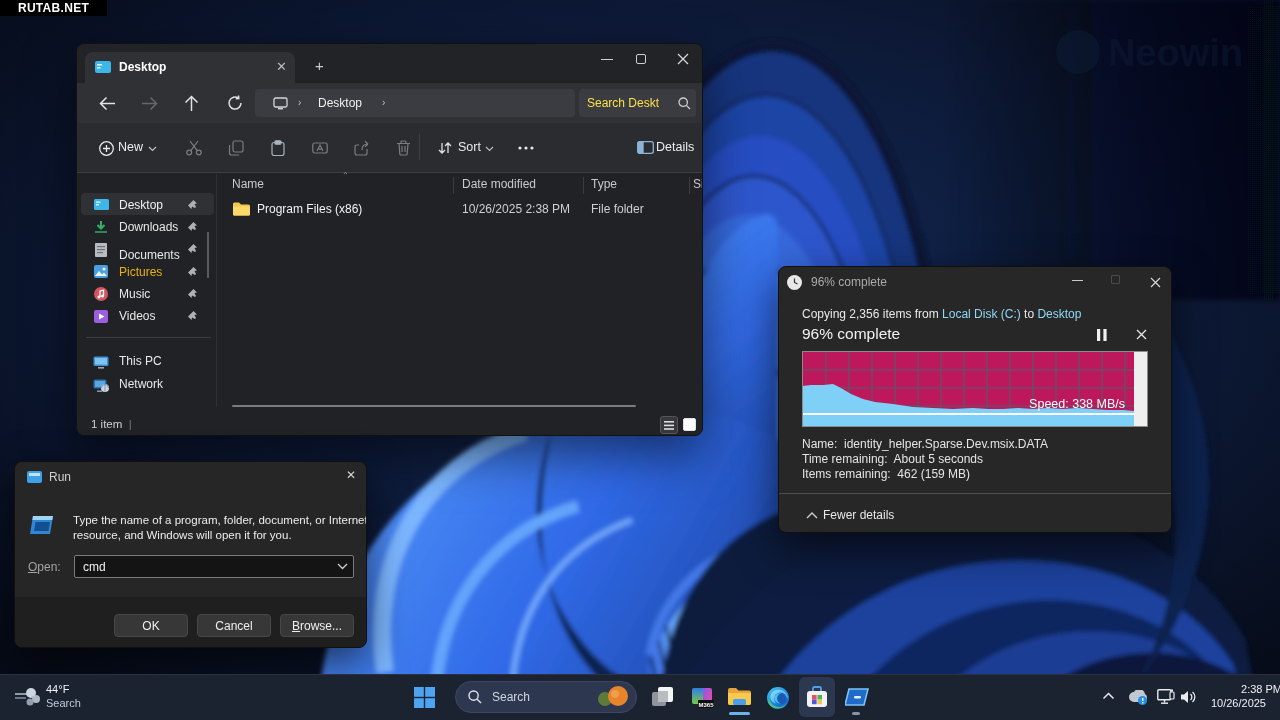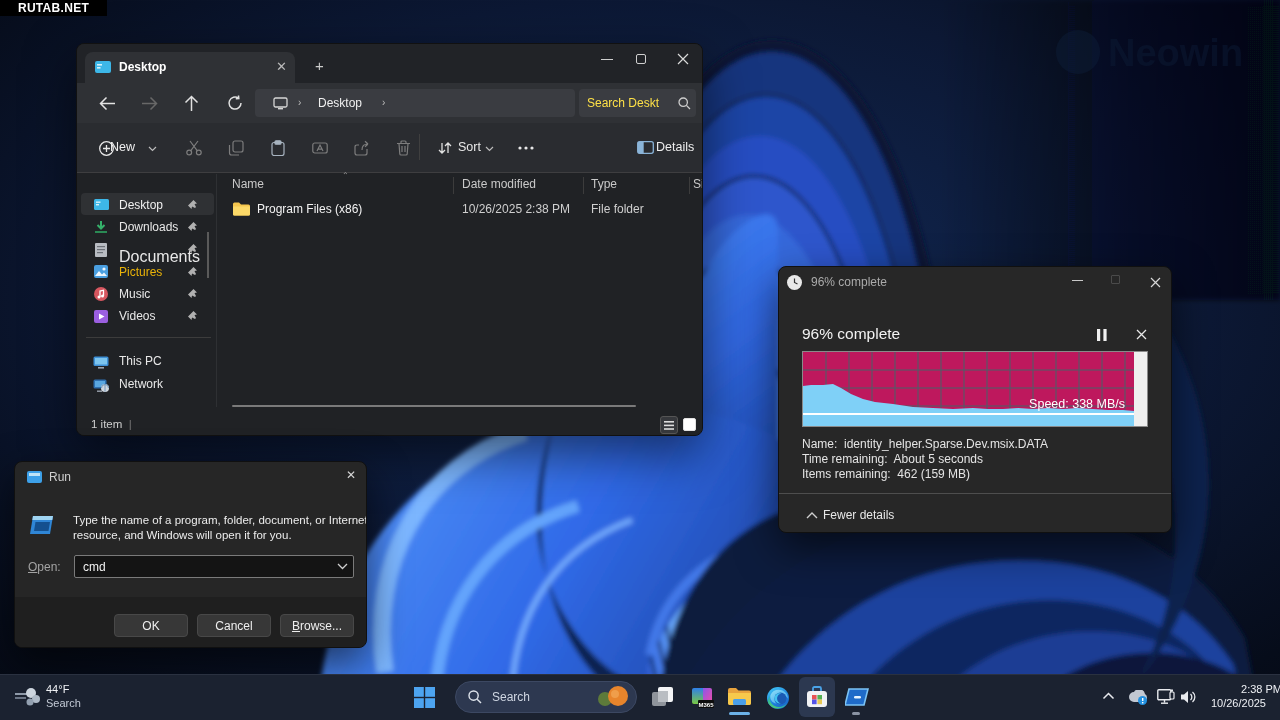--- a/index.html
+++ b/index.html
@@ -144,21 +144,21 @@
   <svg class="abs" width="13" height="13" style="left:601px;top:53px" fill="none" stroke="#cccccc" stroke-width="1.3">
         <circle cx="5.2" cy="5.2" r="4.2"></circle>
         <path d="M8.4,8.4 L12,12"></path>
       </svg>
 
   <div class="abs" style="left:0;top:79px;width:100%;height:50px;background:#2a2c30;border-bottom:1px solid #3e3e40"></div>
   <svg class="abs" width="15" height="15" style="left:22px;top:97px">
         <circle cx="7.5" cy="7.5" r="6.8" stroke="#e8e8e8" stroke-width="1.3" fill="none"></circle>
         <path d="M7.5,4 L7.5,11 M4,7.5 L11,7.5" stroke="#e8e8e8" stroke-width="1.3"></path>
       </svg>
-  <div class="abs" style="left:33px;top:96px;color:#eee;font-size:12.5px">New</div>
+  <div class="abs" style="left:41px;top:96px;color:#eee;font-size:12.5px">New</div>
   <svg class="abs" width="9" height="6" style="left:71px;top:102px">
         <path d="M1,1 L4.5,4.5 L8,1" stroke="#bbb" stroke-width="1.2" fill="none"></path>
       </svg>
 
   <svg class="abs" width="16" height="16" style="left:109px;top:96px" fill="none" stroke="#7d7d7d" stroke-width="1.2">
     <circle cx="3.2" cy="12.5" r="2.4"></circle>
         <circle cx="12.8" cy="12.5" r="2.4"></circle>
         <path d="M4.8,10.7 L12,1 M11.2,10.7 L4,1"></path>
       </svg>
 
@@ -219,21 +219,21 @@
     <path d="M1,10 L13,10 L13,12 L1,12 Z" fill="#2a8a54"></path>
   </svg>
   <div class="abs" style="left:42px;top:176px;color:#e8e8e8;font-size:12px">Downloads</div>
 
   <svg class="abs" width="12" height="14" style="left:18px;top:199px">
     <rect width="12" height="14" rx="1" fill="#b8bcc2"></rect>
         <rect x="2" y="3" width="8" height="1.2" fill="#6b7077"></rect>
         <rect x="2" y="6" width="8" height="1.2" fill="#6b7077"></rect>
         <rect x="2" y="9" width="6" height="1.2" fill="#6b7077"></rect>
   </svg>
-  <div class="abs" style="left:42px;top:204px;color:#e8e8e8;font-size:16px">Documents</div>
+  <div class="abs" style="left:42px;top:204px;color:#e8e8e8;font-size:12px">Documents</div>
 
   <svg class="abs" width="14" height="13" style="left:17px;top:221px">
     <rect width="14" height="13" rx="2" fill="#4a9fe0"></rect>
     <path d="M1,11 L5,6 L8,9.5 L10,7.5 L13,11 Z" fill="#eef6fc"></path>
     <circle cx="10" cy="4" r="1.6" fill="#eef6fc"></circle>
   </svg>
   <div class="abs" style="left:42px;top:221px;color:#eab308;font-size:12px">Pictures</div>
 
   <svg class="abs" width="14" height="14" style="left:17px;top:243px">
     <circle cx="7" cy="7" r="7" fill="#d6565f"></circle>
@@ -327,20 +327,21 @@
     <circle cx="7.5" cy="7.5" r="7.5" fill="#e8e8e8"></circle>
     <path d="M7.5,3.5 L7.5,7.5 L10.5,9" stroke="#333" stroke-width="1.2" fill="none"></path>
   </svg>
   <div class="abs" style="left:32px;top:8px;color:#ababab;font-size:12px">96% complete</div>
   <div class="abs" style="left:293px;top:13px;width:11px;height:1.3px;background:#c9c9c9"></div>
   <div class="abs" style="left:332px;top:8px;width:9px;height:9px;border:1px solid #4a4a4a;border-radius:1px"></div>
   <svg class="abs" width="11" height="11" style="left:371px;top:10px">
         <path d="M1,1 L10,10 M10,1 L1,10" stroke="#d6d6d6" stroke-width="1.2"></path>
       </svg>
 
+  <div class="abs" style="left:23px;top:40px;font-size:12px;color:#e9e9e9">Copying 2,356 items from <span style="color:#8fd8f2">Local Disk (C:)</span> to <span style="color:#8fd8f2">Desktop</span></div>
   <div class="abs" style="left:23px;top:58px;font-size:15.5px;color:#f2f2f2">96% complete</div>
   <svg class="abs" width="10" height="12" style="left:318px;top:62px" fill="#f0f0f0">
         <rect x="0" y="0" width="3.2" height="12"></rect>
         <rect x="6.4" y="0" width="3.2" height="12"></rect>
       </svg>
   <svg class="abs" width="11" height="11" style="left:357px;top:62px">
         <path d="M1,1 L10,10 M10,1 L1,10" stroke="#e8e8e8" stroke-width="1.3"></path>
       </svg>
 
   <div class="abs" style="left:23px;top:84px;width:346px;height:76px;background:#be185d;border:1px solid #8a8a8a">

